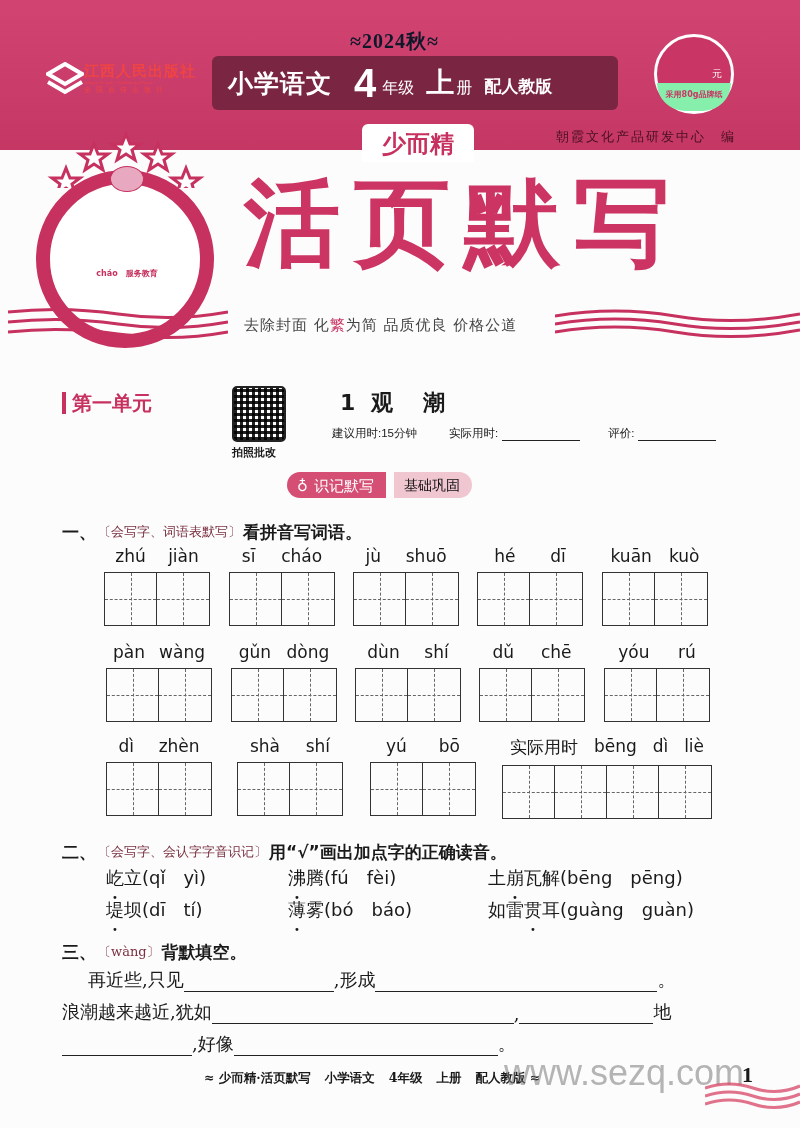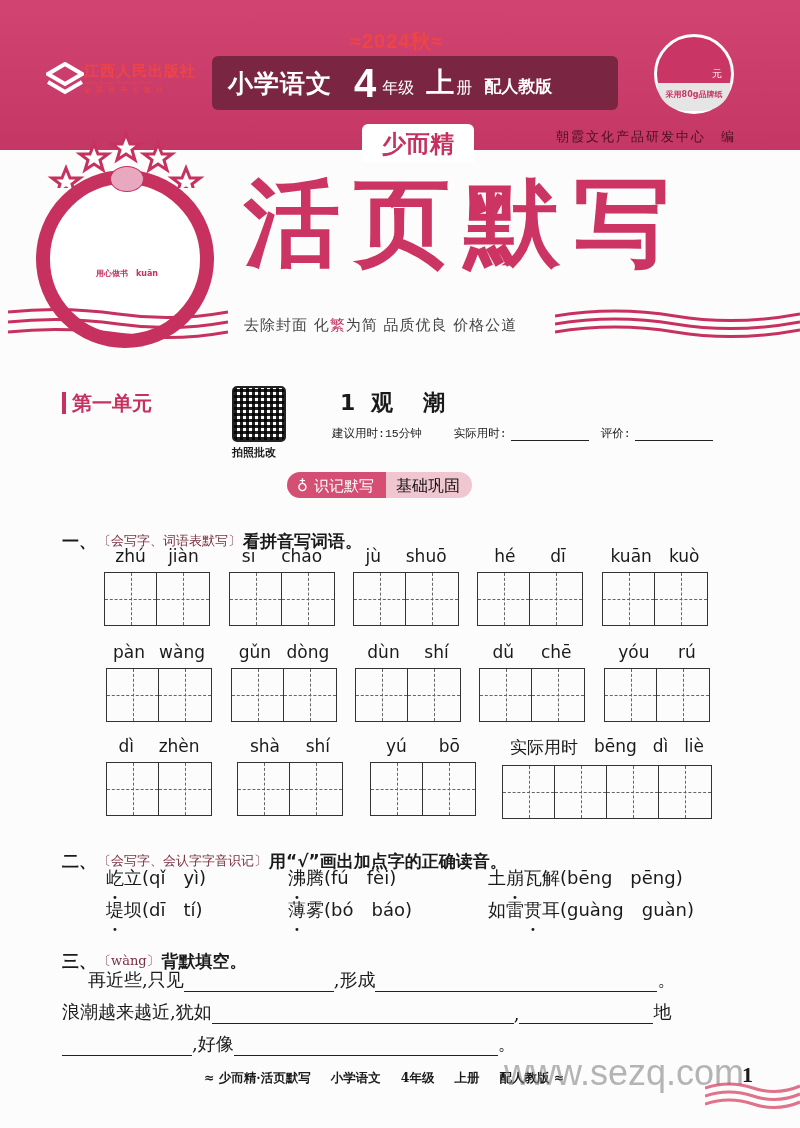--- a/index.html
+++ b/index.html
@@ -5,71 +5,71 @@
   * { box-sizing: border-box; margin: 0; padding: 0; }
   body { width: 800px; height: 1128px; background: #fdfcfc; font-family: "DejaVu Sans", sans-serif; position: relative; overflow: hidden; color: #1a1a1a; }
   .header-band { position: absolute; left: 0; top: 0; width: 800px; height: 150px; background: #cf3a6a; }
   .header-band::after { content: ""; position: absolute; inset: 0; background: linear-gradient(180deg, rgba(255,255,255,0.05), rgba(0,0,0,0.05)); }
   .pub-logo { position: absolute; left: 46px; top: 62px; display: flex; align-items: center; color: #ef4444; }
   .pub-logo-mark { width: 38px; height: 34px; position: relative; }
   .pub-logo-mark svg { width: 38px; height: 34px; }
   .pub-name { font-family: "DejaVu Serif", serif; font-size: 15px; font-weight: bold; letter-spacing: 1px; line-height: 16px; }
   .pub-en { font-size: 5px; opacity: .9; line-height: 7px; font-family: "Liberation Serif", serif; }
   .pub-cn2 { font-size: 7px; letter-spacing: 5px; line-height: 9px; }
-  .season { position: absolute; left: 350px; top: 28px; color: #ef4444; font-size: 20px; font-weight: bold; letter-spacing: 1px; font-family: Liberation Sans, sans-serif; }
+  .season { position: absolute; left: 350px; top: 28px; color: #0f172a; font-size: 20px; font-weight: bold; letter-spacing: 1px; font-family: Liberation Serif, serif; }
   .grade-bar { position: absolute; left: 212px; top: 56px; width: 406px; height: 54px; background: #7a2542; border-radius: 6px; display: flex; align-items: center; padding-left: 16px; color: #fff; }
   .gb-subject { font-size: 25px; font-weight: bold; letter-spacing: 1px; }
   .gb-num { font-size: 40px; font-weight: bold; margin-left: 22px; font-family: "Liberation Sans", sans-serif; }
   .gb-grade { font-size: 16px; margin-left: 6px; margin-top: 10px; }
   .gb-vol { font-size: 28px; font-weight: bold; margin-left: 12px; }
   .gb-volsm { font-size: 16px; margin-left: 2px; margin-top: 10px; }
   .gb-ed { font-size: 17px; font-weight: bold; margin-left: 12px; margin-top: 6px; }
   .price { position: absolute; left: 654px; top: 34px; width: 80px; height: 80px; border-radius: 50%; border: 3px solid #fff; background: #c93565; color: #fff; text-align: center; }
   .price-num { font-size: 28px; font-weight: bold; font-family: "Liberation Sans", sans-serif; position: absolute; left: 15px; top: 14px; margin-top: 28px; }
   .price-unit { font-size: 10px; position: absolute; left: 55px; top: 30px; }
-  .price-bottom { position: absolute; left: 0; bottom: 0; width: 100%; height: 28px; background: #e5e5e5; border-radius: 0 0 40px 40px; color: #c93565; font-size: 8px; font-weight: bold; padding-top: 6px; }
+  .price-bottom { position: absolute; left: 0; bottom: 0; width: 100%; height: 28px; background: #86efac; border-radius: 0 0 40px 40px; color: #c93565; font-size: 8px; font-weight: bold; padding-top: 6px; }
   .editor { position: absolute; left: 556px; top: 128px; color: #4a1022; font-size: 13px; letter-spacing: 2px; font-family: "DejaVu Serif", serif; }
   .tag-shao { position: absolute; left: 362px; top: 124px; width: 112px; height: 38px; background: #fff; border-radius: 6px 6px 0 0; color: #c6315f; font-size: 24px; font-weight: bold; text-align: center; line-height: 40px; }
   .brand-logo { position: absolute; left: 30px; top: 128px; width: 190px; height: 210px; }
   .brand-circle { position: absolute; left: 6px; top: 42px; width: 178px; height: 178px; border-radius: 50%; border: 14px solid #c6315f; background: #fff; }
   .brand-name { position: absolute; left: 38px; top: 82px; width: 120px; text-align: center; font-family: "DejaVu Serif", serif; font-size: 40px; font-weight: bold; color: #111; letter-spacing: -2px; }
   .brand-slogan { position: absolute; left: 42px; top: 140px; width: 110px; text-align: center; font-size: 8px; color: #c6315f; font-weight: bold; }
   .brand-face { position: absolute; left: 80px; top: 38px; width: 34px; height: 26px; border-radius: 50%; background: #e8a9c0; border: 1px solid #c6315f; }
   .stars { position: absolute; left: 16px; top: 0; width: 160px; height: 60px; }
   .main-title { position: absolute; left: 244px; top: 168px; font-family: "DejaVu Serif", serif; font-size: 96px; font-weight: bold; color: #cc3463; letter-spacing: 14px; line-height: 110px; }
   .waves-left { position: absolute; left: 8px; top: 306px; width: 220px; height: 34px; }
   .waves-right { position: absolute; left: 555px; top: 306px; width: 245px; height: 34px; }
   .motto { position: absolute; left: 244px; top: 316px; font-family: "DejaVu Serif", serif; font-size: 15px; color: #444; letter-spacing: 1px; }
   .motto .red { color: #c6315f; }
   .unit-label { position: absolute; left: 62px; top: 392px; font-size: 20px; font-weight: bold; color: #c6315f; border-left: 4px solid #c6315f; padding-left: 6px; line-height: 22px; }
   .qr { position: absolute; left: 232px; top: 386px; width: 54px; height: 56px; border: 2px solid #222; border-radius: 5px; background:
       repeating-linear-gradient(90deg, #222 0 3px, #fff 3px 6px),
       repeating-linear-gradient(0deg, #222 0 3px, #fff 3px 6px); background-blend-mode: multiply; }
   .qr-label { position: absolute; left: 232px; top: 445px; font-size: 11px; font-weight: bold; }
   .lesson-title { position: absolute; left: 340px; top: 388px; font-size: 22px; font-weight: bold; letter-spacing: 4px; }
-  .timeinfo { position: absolute; left: 332px; top: 426px; font-family: Liberation Mono, monospace; font-size: 11.5px; display: flex; gap: 4px; align-items: flex-end; }
+  .timeinfo { position: absolute; left: 332px; top: 426px; font-family: Liberation Sans, sans-serif; font-size: 11.5px; display: flex; gap: 4px; align-items: flex-end; }
   .blank-short { display: inline-block; width: 78px; border-bottom: 1px solid #222; height: 14px; }
   .section-pill { position: absolute; left: 287px; top: 472px; height: 26px; display: flex; }
   .pill-a { background: #d54e74; color: #fff; font-size: 15px; padding: 2px 12px 0 10px; border-radius: 13px 0 0 13px; display: flex; align-items: center; gap: 6px; }
-  .pill-b { background: #f0c6d1; color: #111; font-size: 16px; padding: 2px 12px 0 10px; border-radius: 0 13px 13px 0; display: flex; align-items: center; }
+  .pill-b { background: #f0c6d1; color: #111; font-size: 14px; padding: 2px 12px 0 10px; border-radius: 0 13px 13px 0; display: flex; align-items: center; margin-left: 8px; }
   .q-head { position: absolute; left: 62px; font-size: 17px; font-weight: bold; display: flex; align-items: center; }
-  .q-tag { font-size: 13px; font-weight: normal; color: #7a3040; font-family: "DejaVu Serif", serif; margin: 16px 2px; }
+  .q-tag { font-size: 13px; font-weight: normal; color: #7a3040; font-family: "DejaVu Serif", serif; margin: 7px 2px; }
   .word { position: absolute; }
   .pinyin { font-family: "DejaVu Sans", sans-serif; font-size: 17px; display: flex; justify-content: space-around; white-space: nowrap; }
   .boxes { display: flex; border: 1.5px solid #333; margin-top: 6px; }
   .cell { width: 52px; height: 52px; position: relative; border-right: 1.5px solid #333; }
   .cell:last-child { border-right: none; }
   .cell::before { content: ""; position: absolute; left: 50%; top: 0; bottom: 0; border-left: 1px dashed #666; }
   .cell::after { content: ""; position: absolute; top: 50%; left: 0; right: 0; border-top: 1px dashed #666; }
   .choice { position: absolute; font-size: 18px; white-space: nowrap; }
   .choice .dot { position: relative; }
   .choice .dot::after { content: "•"; position: absolute; left: 50%; transform: translateX(-50%); bottom: -15px; font-size: 10px; }
   .fill-line { position: absolute; left: 62px; font-size: 18px; font-family: "DejaVu Serif", serif; display: flex; align-items: flex-end; white-space: nowrap; }
   .fill-line .ul { display: inline-block; border-bottom: 1px solid #222; height: 20px; }
-  .footer { position: absolute; left: 204px; top: 1070px; font-size: 12.5px; font-family: "DejaVu Serif", serif; font-weight: bold; display: flex; gap: 20px; }
+  .footer { position: absolute; left: 204px; top: 1070px; font-size: 12.5px; font-family: "DejaVu Serif", serif; font-weight: bold; display: flex; gap: 14px; }
   .page-num { position: absolute; left: 742px; top: 1062px; font-size: 22px; font-weight: bold; font-family: "Liberation Serif", serif; }
   .watermark { position: absolute; left: 504px; top: 1052px; font-size: 36px; color: rgba(120,120,120,0.55); font-family: "Liberation Sans", sans-serif; }
   .footer-waves { position: absolute; left: 705px; top: 1080px; width: 95px; height: 30px; }
 </style>
 </head>
 <body>
 
 <div class="header-band"></div>
 
 <div class="pub-logo">
@@ -111,21 +111,21 @@
     <g fill="#fff" stroke="#c6315f" stroke-width="3">
       <polygon points="20,40 24,50 34,50 26,56 29,66 20,60 11,66 14,56 6,50 16,50"></polygon>
       <polygon points="48,16 52,26 62,26 54,32 57,42 48,36 39,42 42,32 34,26 44,26"></polygon>
       <polygon points="80,6 84,16 94,16 86,22 89,32 80,26 71,32 74,22 66,16 76,16"></polygon>
       <polygon points="112,16 116,26 126,26 118,32 121,42 112,36 103,42 106,32 98,26 108,26"></polygon>
       <polygon points="140,40 144,50 154,50 146,56 149,66 140,60 131,66 134,56 126,50 136,50"></polygon>
     </g>
   </svg>
   <div class="brand-circle"></div>
   <div class="brand-face"></div>
-  <div class="brand-slogan">用心做书　kuān</div>
+  <div class="brand-slogan">cháo　服务教育</div>
 </div>
 
 <div class="main-title">活页默写</div>
 
 <svg class="waves-left" viewBox="0 0 220 34">
   <g fill="none" stroke="#c6315f" stroke-width="3">
       <path d="M0 6 Q55 0 110 8 T220 6"></path>
       <path d="M0 16 Q55 10 110 18 T220 16"></path>
       <path d="M0 26 Q55 20 110 28 T220 26"></path>
     </g>
@@ -145,21 +145,21 @@
 </svg>
 
 <div class="unit-label">第一单元</div>
 <div class="qr"></div>
 <div class="qr-label">拍照批改</div>
 <div class="lesson-title">1 观　潮</div>
 <div class="timeinfo">
   <span>建议用时:15分钟</span>
   <span style="margin-left:28px">实际用时:</span>
   <span class="blank-short"></span>
-  <span style="margin-left:8px">评价:</span>
+  <span style="margin-left:24px">评价:</span>
   <span class="blank-short"></span>
 </div>
 
 <div class="section-pill">
   <div class="pill-a">
       <span>♁</span>
       <span>识记默写</span>
     </div>
   <div class="pill-b">基础巩固</div>
 </div>

